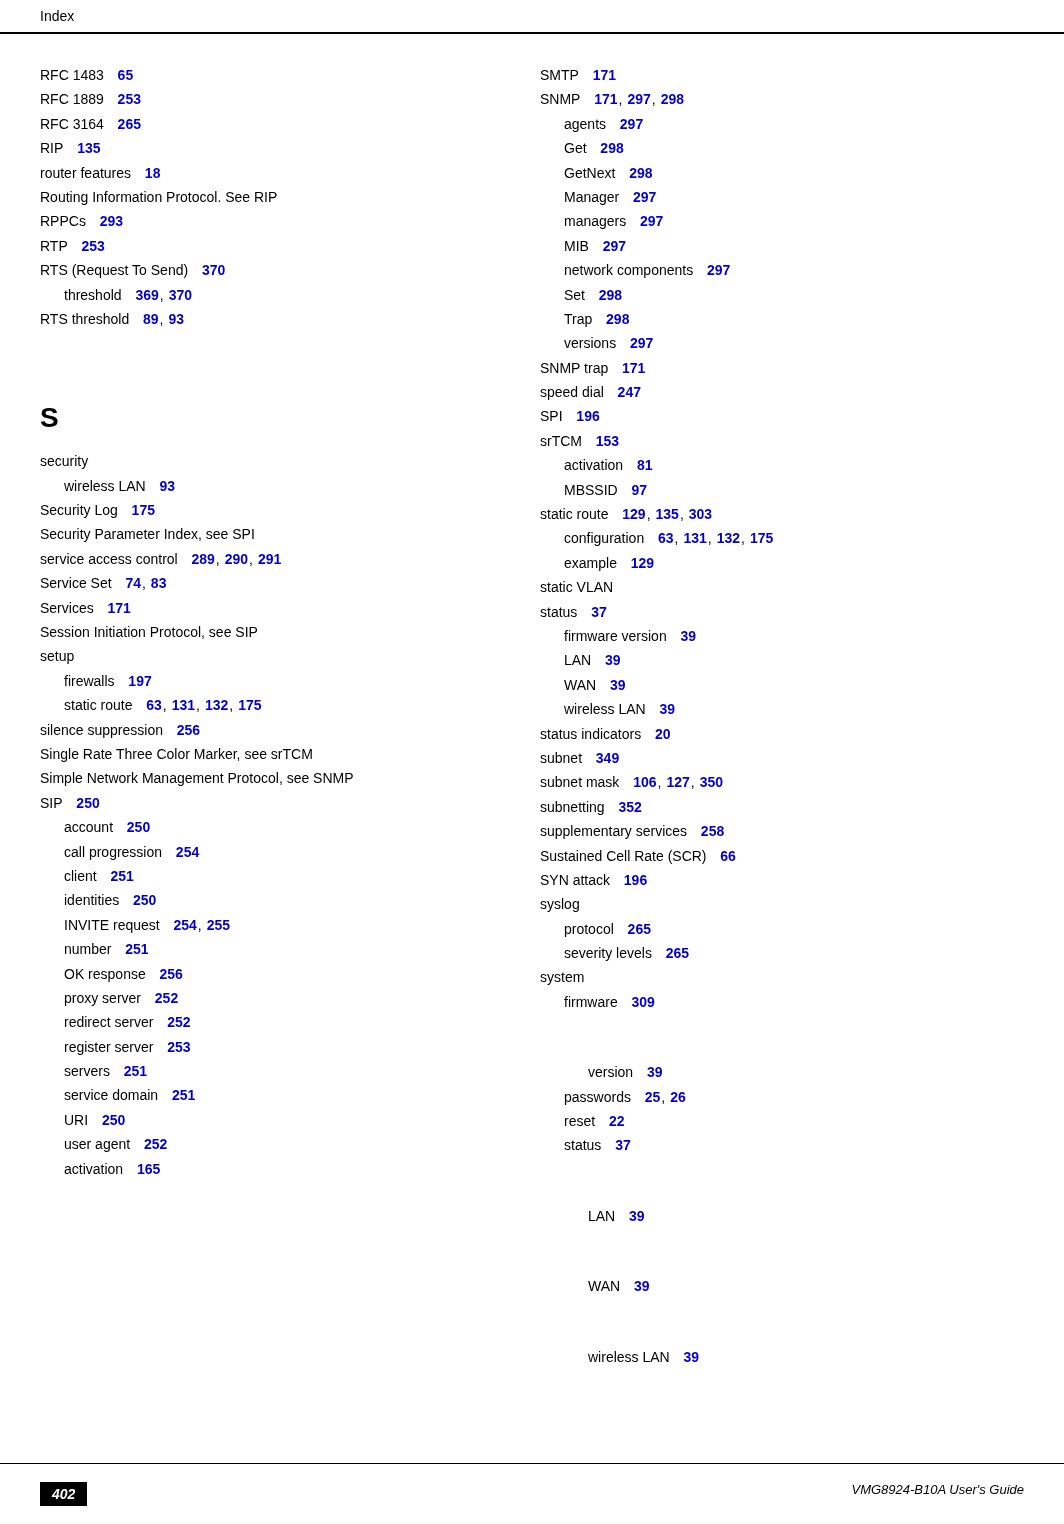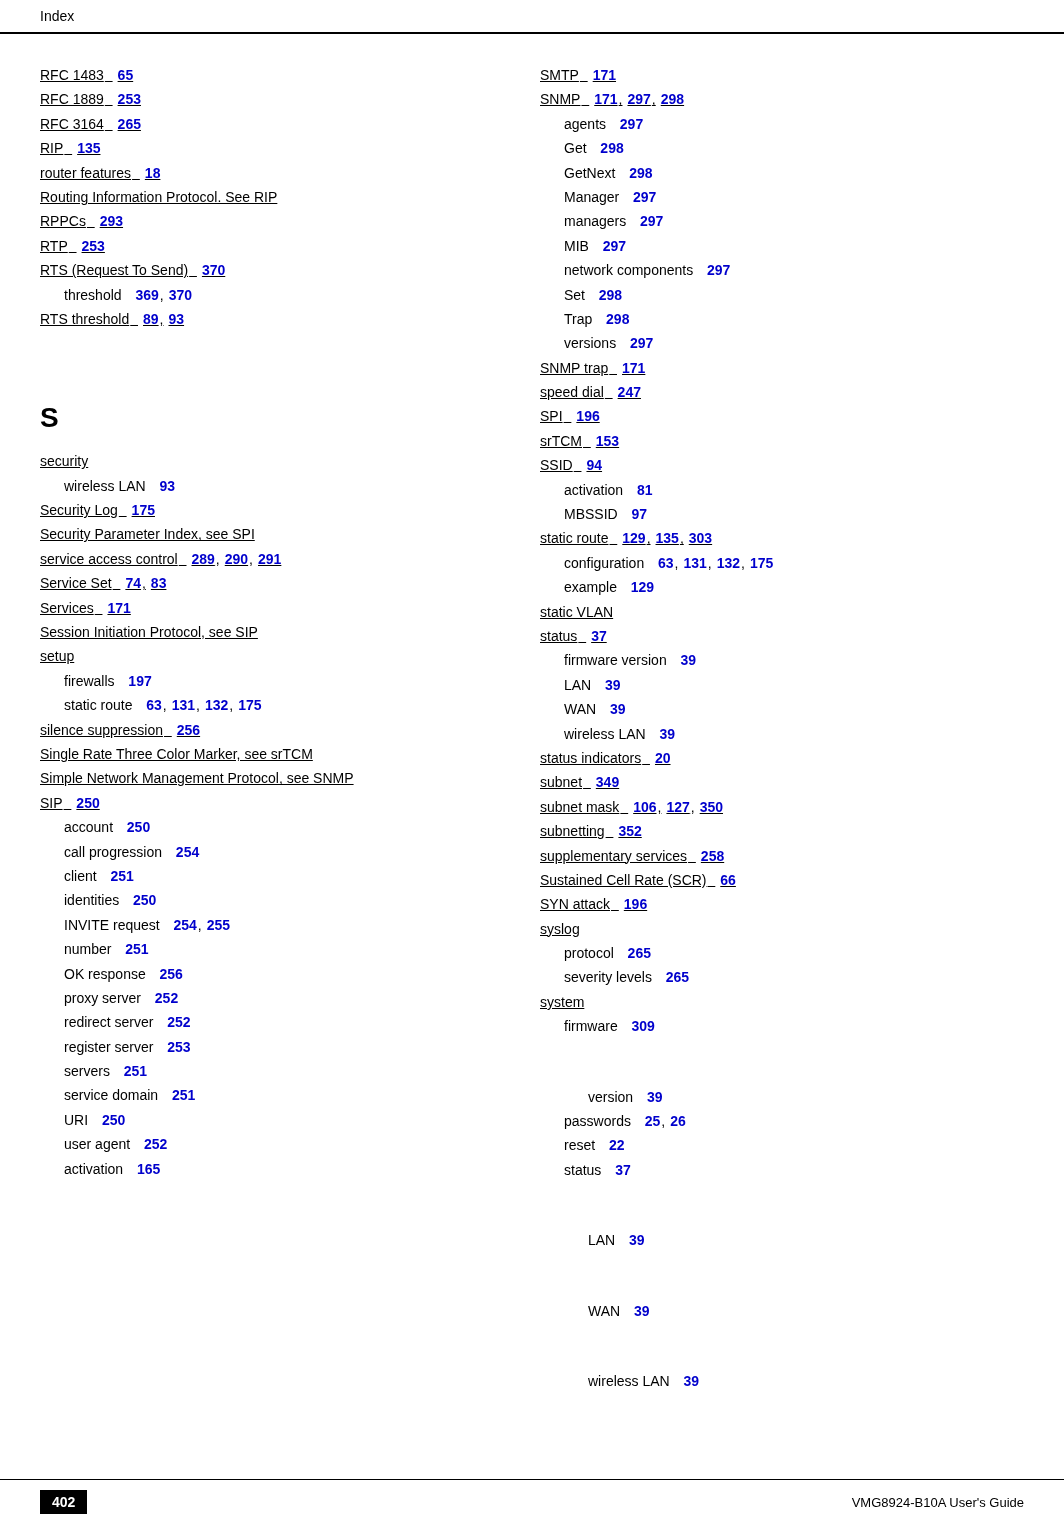--- a/index.html
+++ b/index.html
@@ -37,21 +37,20 @@
       margin: 30px 0 16px 0;
     }
     .entry {
       margin-bottom: 2px;
       line-height: 1.6;
     }
     .entry-main {
       display: flex;
       align-items: center;
       flex-wrap: wrap;
-      text-decoration: underline;
     }
     .entry-label {
       font-size: 14px;
       color: #000;
     }
     .entry-page {
       font-size: 14px;
       color: #0000cc;
       font-weight: bold;
       margin-left: 4px;
@@ -75,23 +74,24 @@
       line-height: 1.6;
       margin-top: 48px;
     }
     .page-footer {
       position: absolute;
       bottom: 0;
       left: 0;
       right: 0;
       display: flex;
       justify-content: space-between;
-      align-items: center;
-      padding: 10px 40px;
+      align-items: flex-start;
+      padding: 18px 40px;
       border-top: 1px solid #000;
+      font-style: italic;
     }
     .footer-page-num {
       background: #000;
       color: #fff;
       padding: 4px 12px;
       font-size: 14px;
       font-weight: bold;
     }
     .footer-title {
       font-size: 13px;
@@ -514,27 +514,20 @@
         </div>
       </div>
       <div class="entry">
         <div class="entry-main">
           <span class="entry-label">srTCM</span>
           <span class="entry-page-sep">&nbsp;&nbsp;</span>
           <span class="entry-page">153</span>
         </div>
       </div>
       <div class="entry">
-        <div class="entry-main">
-          <span class="entry-label">SSID</span>
-          <span class="entry-page-sep">&nbsp;&nbsp;</span>
-          <span class="entry-page">94</span>
-        </div>
-      </div>
-      <div class="entry">
         <div class="sub-entry">
           <span class="entry-label">activation</span>
           <span class="entry-page-sep">&nbsp;&nbsp;</span>
           <span class="entry-page">81</span>
         </div>
       </div>
       <div class="entry">
         <div class="sub-entry">
           <span class="entry-label">MBSSID</span>
           <span class="entry-page-sep">&nbsp;&nbsp;</span>

